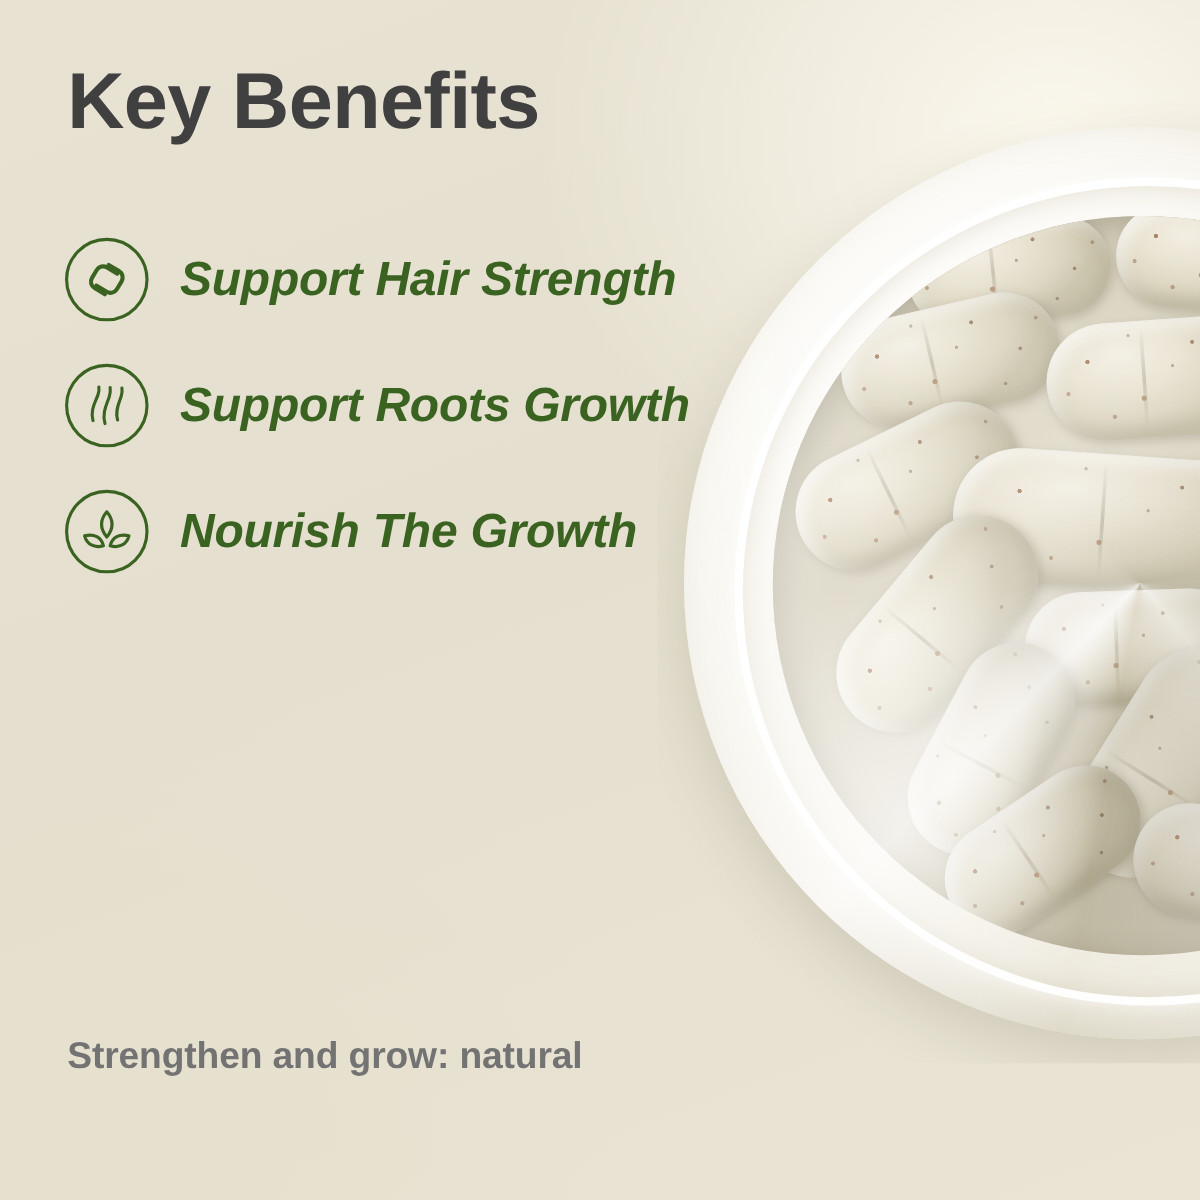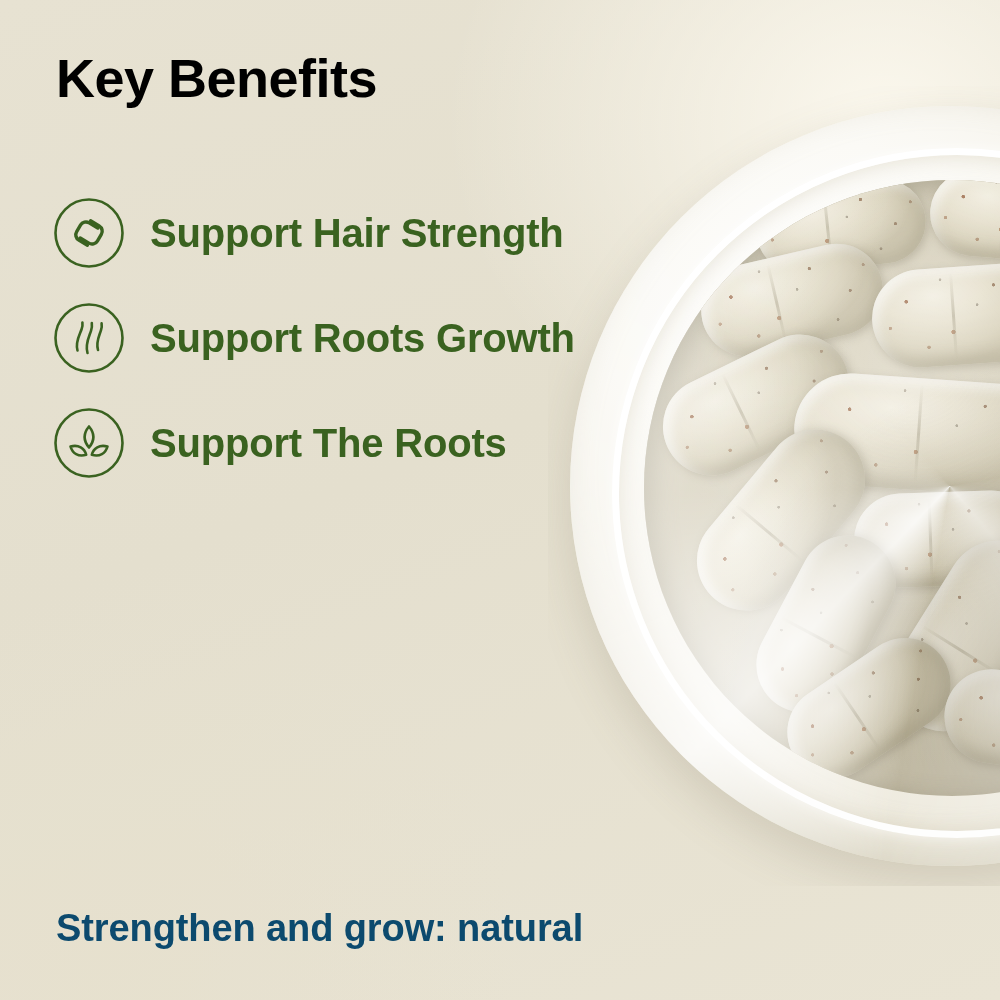--- a/index.html
+++ b/index.html
@@ -25,24 +25,24 @@
       radial-gradient(ellipse 70% 60% at 88% 12%, rgba(255,252,243,0.85) 0%, rgba(255,252,243,0.0) 62%),
       radial-gradient(ellipse 60% 55% at 10% 95%, rgba(230,224,205,0.75) 0%, rgba(230,224,205,0) 70%),
       linear-gradient(160deg, #e7e2d2 0%, #e4dfce 45%, #e9e4d4 100%);
   }
 
   
   .title {
     position: absolute;
     left: 56px;
     top: 50px;
-    font-size: 54px;
+    font-size: 66px;
     font-weight: 700;
     letter-spacing: -0.5px;
-    color: #000000;
+    color: #404040;
     line-height: 1.05;
     white-space: nowrap;
     text-align: center;
   }
 
   
   .benefits {
     position: absolute;
     left: 52px;
     top: 188px;
@@ -61,34 +61,34 @@
     position: relative;
   }
   .benefit-icon svg { display: block; width: 74px; height: 74px; }
   .benefit-label {
     margin-left: 24px;
     font-size: 40px;
     font-weight: 600;
     color: #3a6220;
     white-space: nowrap;
     letter-spacing: -0.2px;
+    font-style: italic;
   }
 
   
   .caption {
     position: absolute;
     left: 56px;
     top: 858px;
     width: 540px;
-    font-size: 38px;
+    font-size: 31px;
     font-weight: 600;
     line-height: 1.42;
-    color: #0c4a6e;
+    color: #737373;
     letter-spacing: -0.1px;
-    margin-top: 44px;
   }
   .caption .cap-line { display: block; }
 
   
   .photo {
     position: absolute;
     left: 548px;
     top: 86px;
     width: 470px;
     height: 800px;
@@ -264,21 +264,21 @@
           <g fill="none" stroke="#3a6220" stroke-width="2.6" stroke-linejoin="round">
 
             <path d="M37 20.5 C42.5 27 42.8 34.5 37 41.5 C31.2 34.5 31.5 27 37 20.5 Z"></path>
 
             <path d="M18.5 40.5 C26.5 38.5 32.5 41.8 34.2 48.8 C26.4 51 20.4 47.6 18.5 40.5 Z"></path>
 
             <path d="M55.5 40.5 C53.6 47.6 47.6 51 39.8 48.8 C41.5 41.8 47.5 38.5 55.5 40.5 Z"></path>
           </g>
         </svg>
       </span>
-      <span class="benefit-label">Support The Roots</span>
+      <span class="benefit-label">Nourish The Growth</span>
     </div>
 
   </div>
 
   <div class="caption">
     <span class="cap-line">Strengthen and grow: natural</span>
   </div>
 
   <div class="photo">
     <div class="jar"></div>

